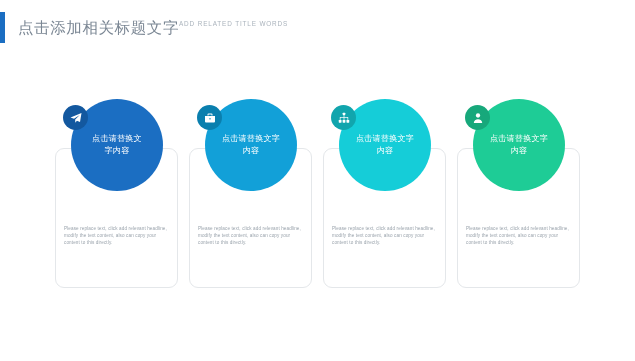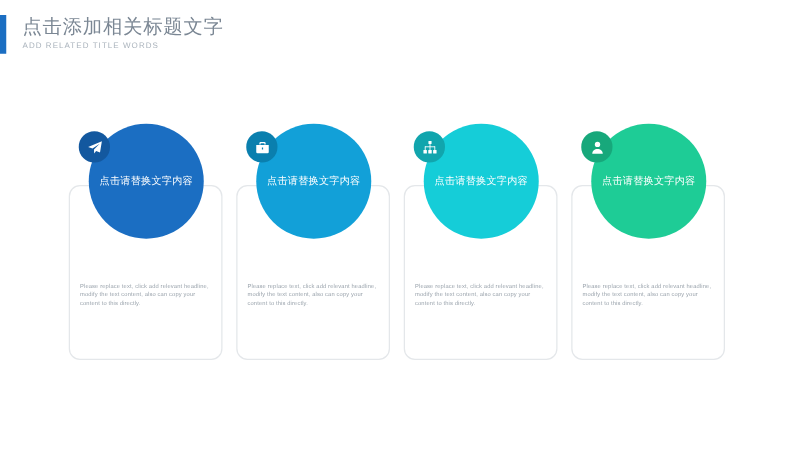--- a/index.html
+++ b/index.html
@@ -26,21 +26,21 @@
   }
   #accent-bar {
     width: 5px;
     height: 31px;
     background: #1b6ec2;
     flex: 0 0 auto;
   }
   #title-block {
     margin-left: 13px;
     display: flex;
-    flex-direction: column;
+    flex-direction: row;
     justify-content: center;
   }
   #page-title {
     font-size: 15.5px;
     color: #7b8794;
     letter-spacing: 0.6px;
     line-height: 19px;
     white-space: nowrap;
   }
   #page-subtitle {
@@ -79,21 +79,21 @@
     background: #ffffff;
   }
   .card-circle {
     position: absolute;
     left: 16px;
     top: 0;
     width: 92px;
     height: 92px;
     border-radius: 50%;
     display: flex;
-    flex-direction: row;
+    flex-direction: column;
     align-items: center;
     justify-content: center;
     color: #ffffff;
     font-size: 8.1px;
     line-height: 12px;
     letter-spacing: 0.2px;
     text-align: center;
   }
   .card-circle .line {
     display: block;

